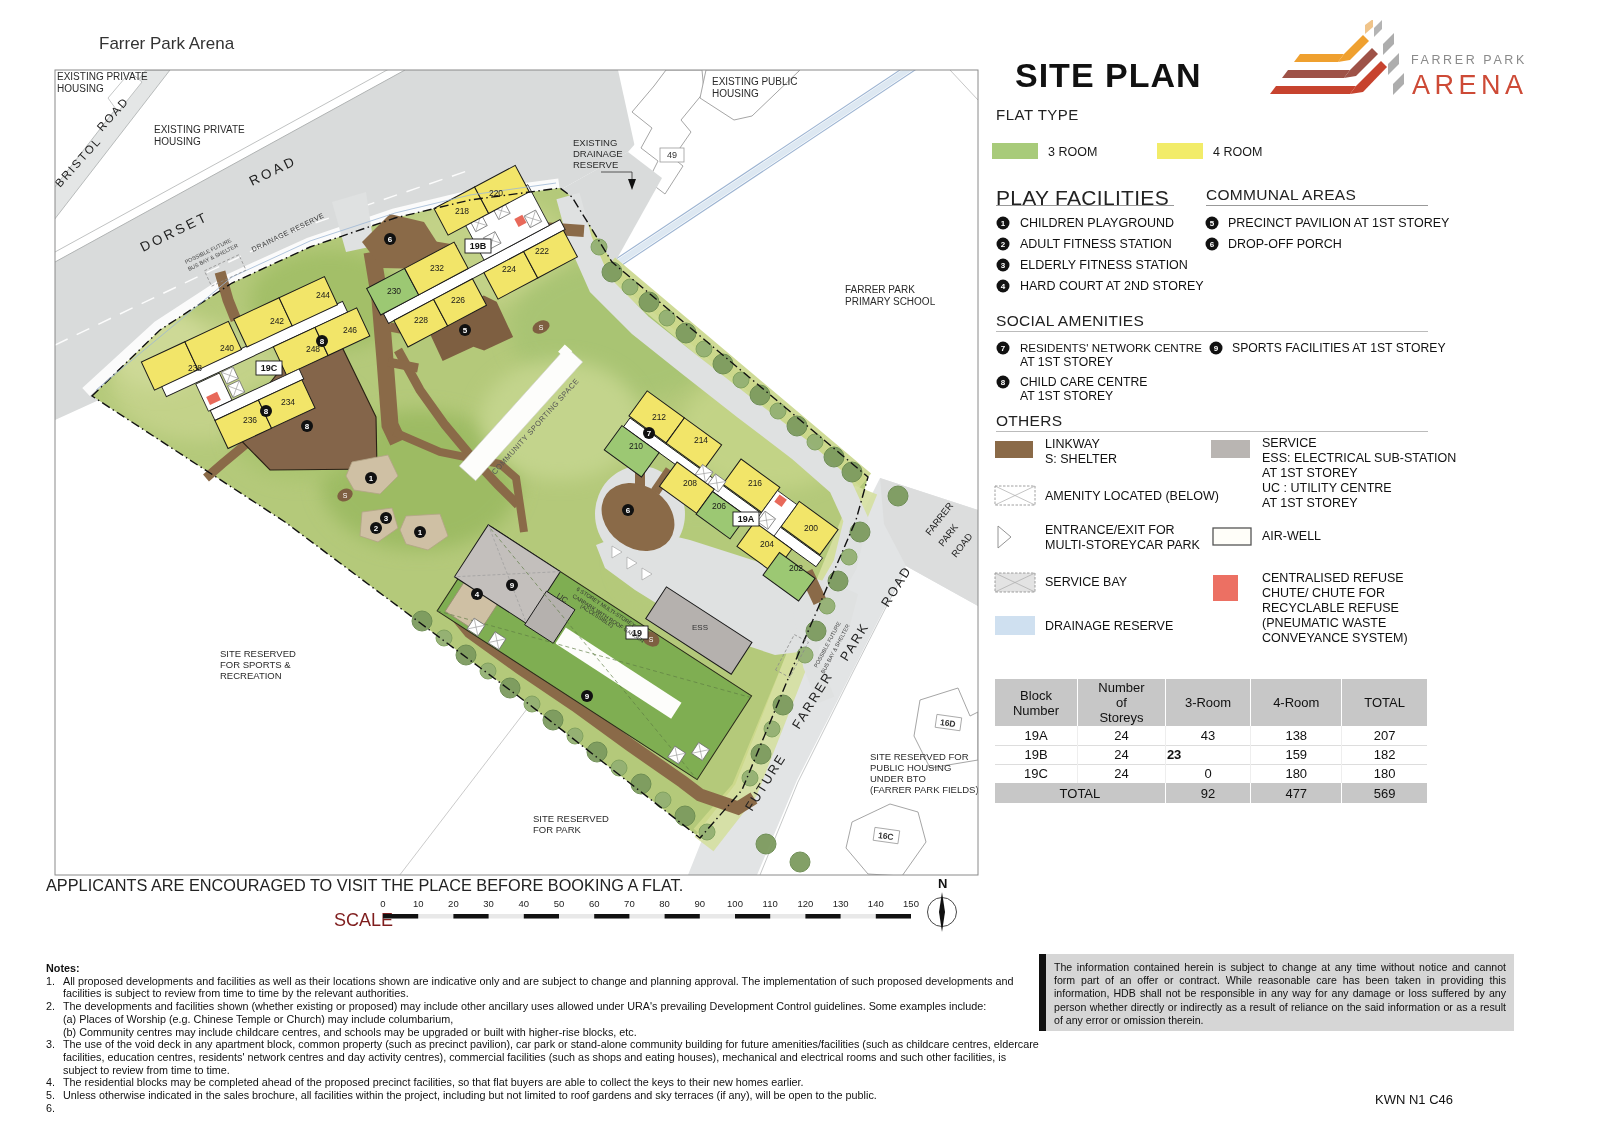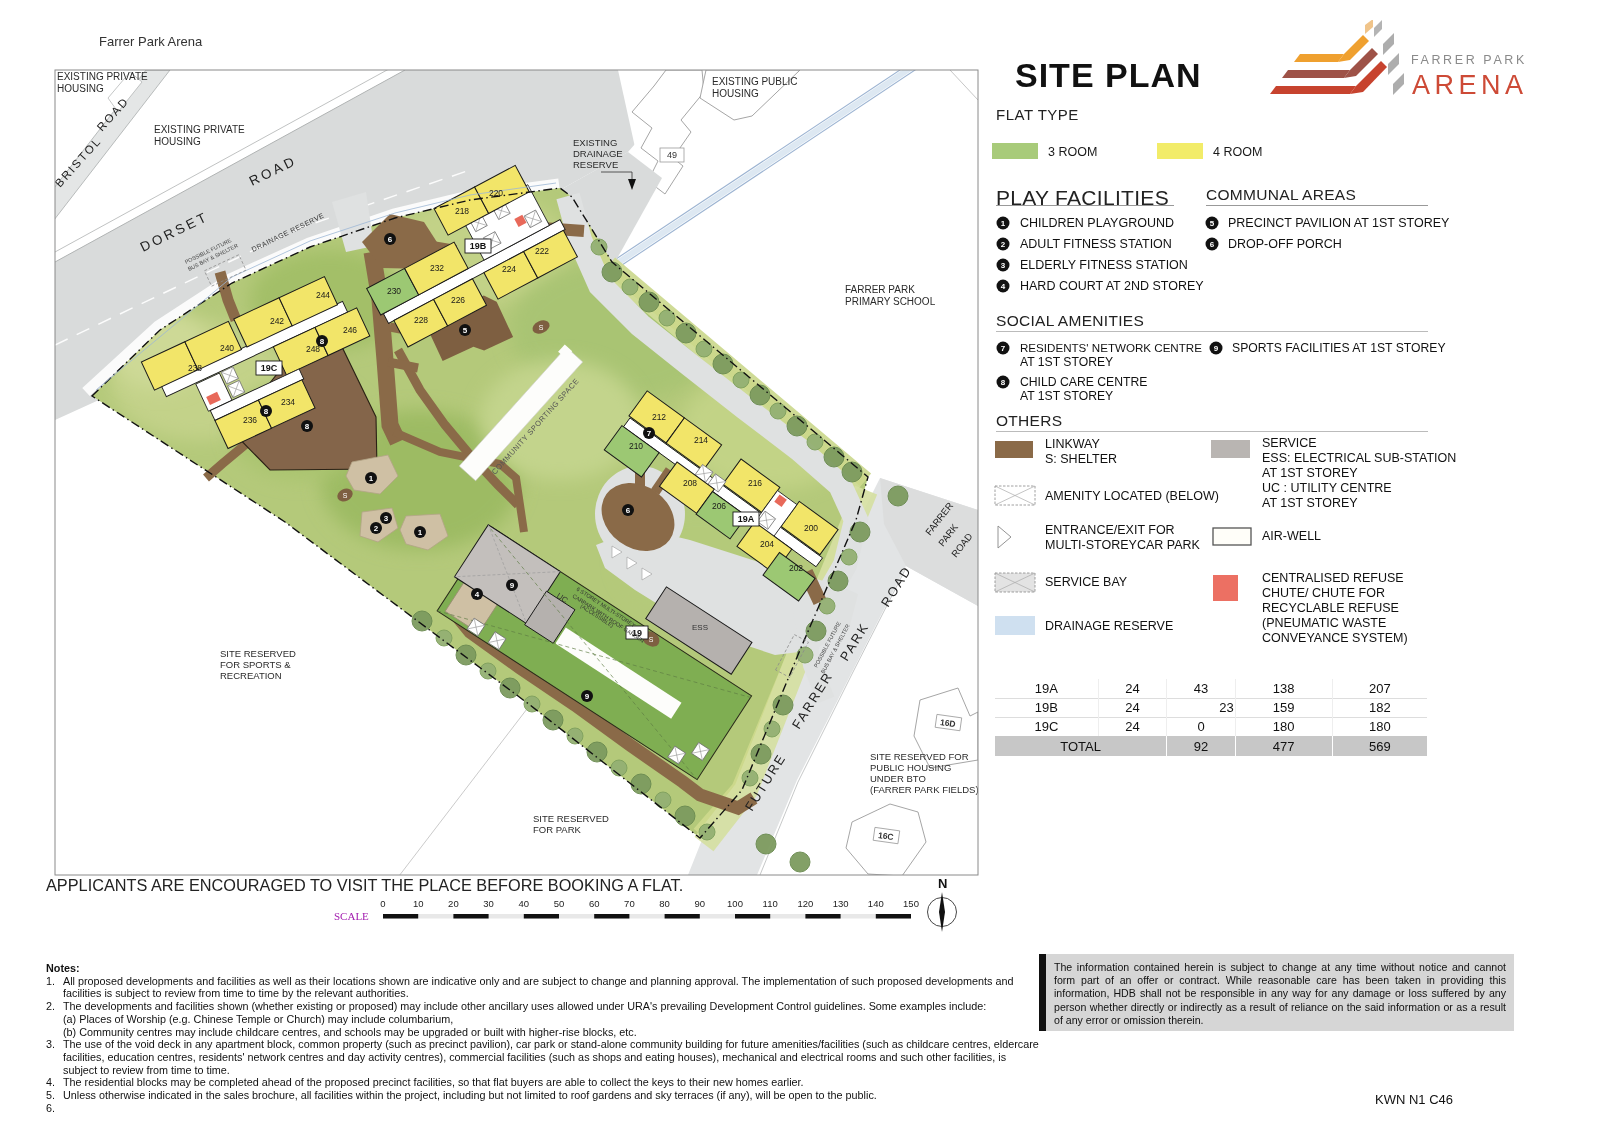--- a/index.html
+++ b/index.html
@@ -2,21 +2,21 @@
 <html><head>
 <meta charset="utf-8">
 <style>
   html,body{margin:0;padding:0;background:#fff;}
   body{width:1600px;height:1132px;position:relative;font-family:"Liberation Sans",sans-serif;color:#1a1a1a;overflow:hidden;}
   .abs{position:absolute;}
 </style>
 </head>
 <body>
 
-<div class="abs" style="left:99px;top:34px;font-size:13px;color:#333;text-align:center;">Farrer Park Arena</div>
+<div class="abs" style="left:99px;top:34px;font-size:17px;color:#333;text-align:center;">Farrer Park Arena</div>
 
 <div class="abs" style="left:0;top:0;">
 <svg width="1600" height="1132" viewBox="0 0 1600 1132">
 
 <defs>
   <clipPath id="mapclip">
           <rect x="55" y="70" width="923" height="805"></rect>
         </clipPath>
   <clipPath id="siteclip">
           <path d="M92,396 L160,330 232,283 310,247 395,218 470,200 560,188 572,197 612,262 868,477 856,520 800,650 742,790 700,838 530,705 285,522 Z"></path>
@@ -574,31 +574,38 @@
     <text x="270" y="159">CHUTE/ CHUTE FOR</text>
     <text x="270" y="174">RECYCLABLE REFUSE</text>
     <text x="270" y="189">(PNEUMATIC WASTE</text>
     <text x="270" y="204">CONVEYANCE SYSTEM)</text>
   </g>
 </svg>
 
 <div class="abs" style="left:995px;top:679px;width:432px;font-size:13px;color:#111;">
   <table style="border-collapse:collapse;width:432px;font-size:13px;">
     <tbody>
+        <tr style="background:#c7c7c7;">
+      <td style="width:84px;text-align:center;padding:2px 0;line-height:15px;border-right:1px solid #fff;">Block<br>Number</td>
+      <td style="width:87px;text-align:center;line-height:15px;border-right:1px solid #fff;">Number<br>of<br>Storeys</td>
+      <td style="width:85px;text-align:center;border-right:1px solid #fff;">3-Room</td>
+      <td style="width:91px;text-align:center;border-right:1px solid #fff;">4-Room</td>
+      <td style="width:85px;text-align:center;">TOTAL</td>
+    </tr>
     <tr style="height:19px;border-bottom:1px solid #ddd;">
       <td style="text-align:center;border-right:1px solid #eee;">19A</td>
           <td style="text-align:center;border-right:1px solid #eee;">24</td>
           <td style="text-align:center;border-right:1px solid #eee;">43</td>
           <td style="text-align:center;border-right:1px solid #eee;">138</td>
           <td style="text-align:center;">207</td>
     </tr>
     <tr style="height:19px;border-bottom:1px solid #ddd;">
       <td style="text-align:center;border-right:1px solid #eee;">19B</td>
           <td style="text-align:center;border-right:1px solid #eee;">24</td>
-          <td style="text-align:right;border-right:1px solid #eee;">23</td>
+          <td style="text-align:left;border-right:1px solid #eee;font-weight:bold;">23</td>
           <td style="text-align:center;border-right:1px solid #eee;">159</td>
           <td style="text-align:center;">182</td>
     </tr>
     <tr style="height:19px;">
       <td style="text-align:center;border-right:1px solid #eee;">19C</td>
           <td style="text-align:center;border-right:1px solid #eee;">24</td>
           <td style="text-align:center;border-right:1px solid #eee;">0</td>
           <td style="text-align:center;border-right:1px solid #eee;">180</td>
           <td style="text-align:center;">180</td>
     </tr>
@@ -607,21 +614,21 @@
           <td style="text-align:center;border-right:1px solid #fff;">92</td>
           <td style="text-align:center;border-right:1px solid #fff;">477</td>
           <td style="text-align:center;">569</td>
     </tr>
   </tbody>
     </table>
 </div>
 
 <div class="abs" style="left:46px;top:876px;font-size:16.3px;color:#222;">APPLICANTS ARE ENCOURAGED TO VISIT THE PLACE BEFORE BOOKING A FLAT.</div>
 
-<div class="abs" style="left:334px;top:910px;font-size:11px;color:#a21caf;font-family:Liberation Serif, serif;">SCALE</div>
+<div class="abs" style="left:334px;top:910px;font-size:18px;color:#7f1d1d;">SCALE</div>
 <svg class="abs" style="left:376px;top:897px;" width="560" height="28" viewBox="0 0 560 28">
   <g font-size="9.5" fill="#222" text-anchor="middle" font-family="Liberation Sans,sans-serif">
     <text x="7" y="10">0</text>
       <text x="42.2" y="10">10</text>
       <text x="77.4" y="10">20</text>
       <text x="112.6" y="10">30</text>
     <text x="147.8" y="10">40</text>
       <text x="183" y="10">50</text>
       <text x="218.2" y="10">60</text>
       <text x="253.4" y="10">70</text>

